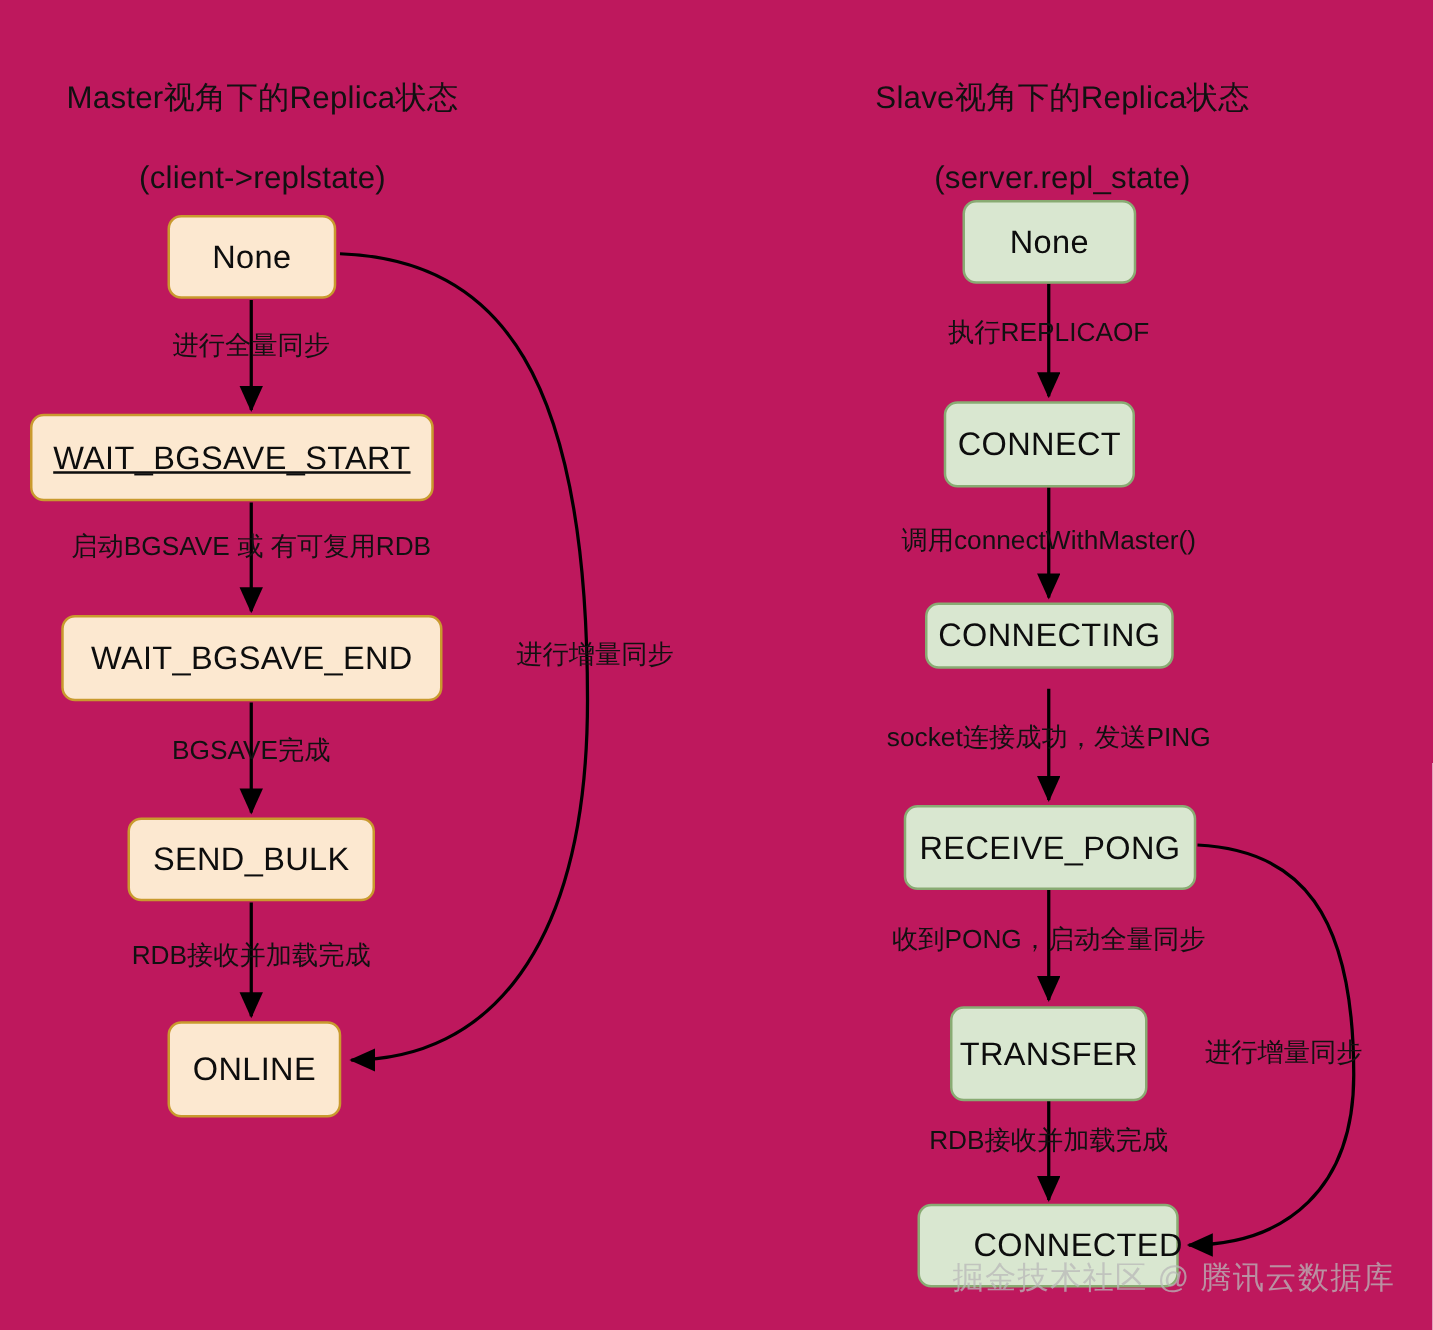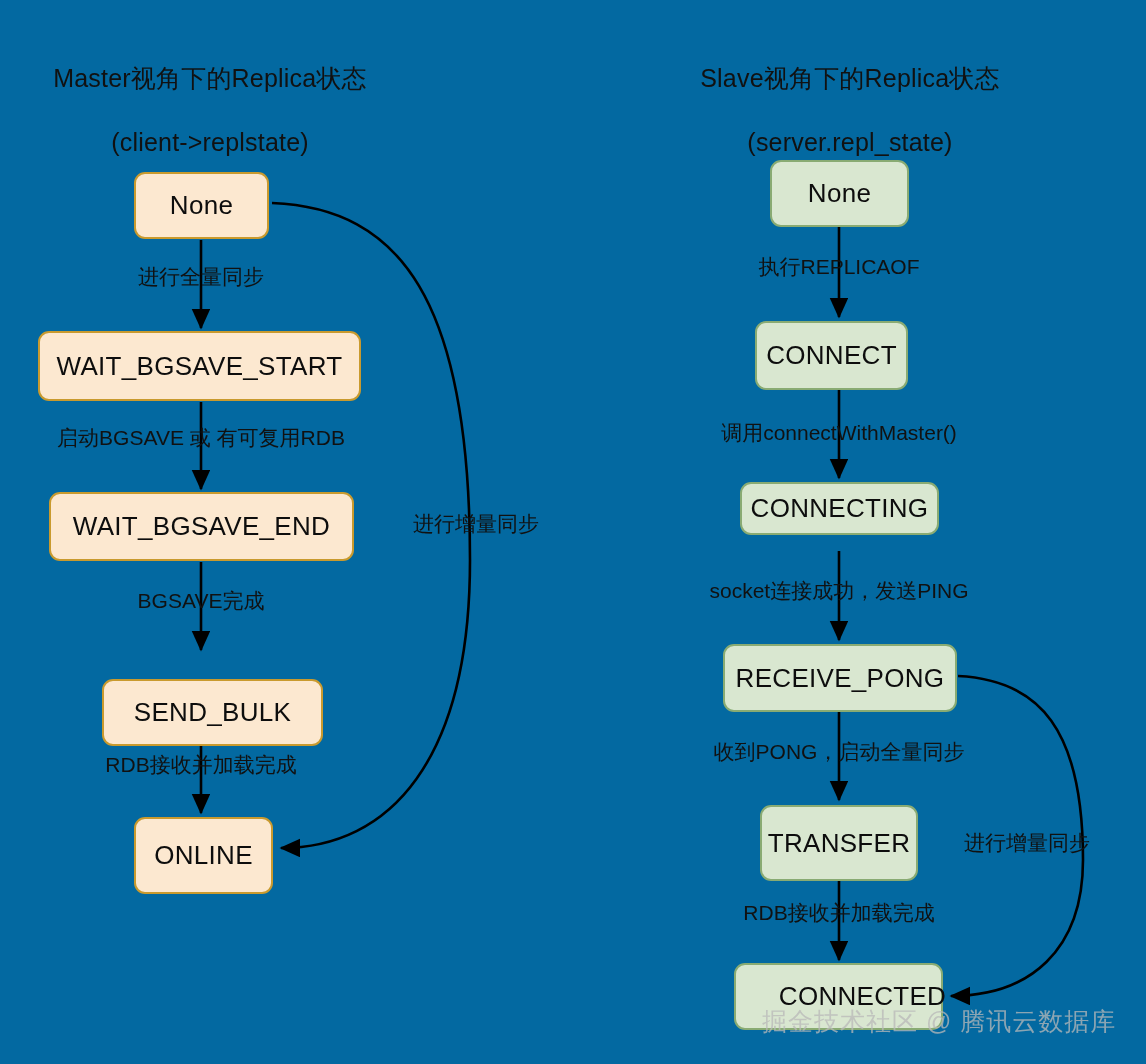--- a/index.html
+++ b/index.html
@@ -8,21 +8,21 @@
     padding: 0;
     background: #ffffff;
   }
   body {
     font-family: "Liberation Sans", "DejaVu Sans", sans-serif;
   }
   #canvas {
     position: relative;
     width: 1146px;
     height: 1064px;
-    background: #0369a1;
+    background: #be185d;
     overflow: hidden;
   }
   svg.edges {
     position: absolute;
     left: 0;
     top: 0;
     width: 1146px;
     height: 1064px;
     pointer-events: none;
   }
@@ -128,29 +128,29 @@
       <line x1="839" y1="872" x2="839" y2="960"></line>
     </g>
 
     <path d="M 958 676 C 1040 680, 1083 730, 1083 860 C 1083 950, 1030 996, 951 996" stroke="#000000" stroke-width="2.6" fill="none" marker-end="url(#arrow)"></path>
   </svg>
 
   <div class="node master" style="left:134px; top:172px; width:135px; height:67px;">
     <span>None</span>
   </div>
 
-  <div class="node master" style="left:38px; top:331px; width:323px; height:70px;">
+  <div class="node master" style="left:24px; top:331px; width:323px; height:70px;text-decoration:underline;">
     <span>WAIT_BGSAVE_START</span>
   </div>
 
   <div class="node master" style="left:49px; top:492px; width:305px; height:69px;">
     <span>WAIT_BGSAVE_END</span>
   </div>
 
-  <div class="node master" style="left:102px; top:654px; width:221px; height:67px;margin-top:25px;">
+  <div class="node master" style="left:102px; top:654px; width:198px; height:67px;">
     <span>SEND_BULK</span>
   </div>
 
   <div class="node master" style="left:134px; top:817px; width:139px; height:77px;">
     <span>ONLINE</span>
   </div>
 
   <div class="edge-label centered" style="left:201px; top:264px;">进行全量同步</div>
 
   <div class="edge-label centered" style="left:201px; top:425px;">启动BGSAVE 或 有可复用RDB</div>

